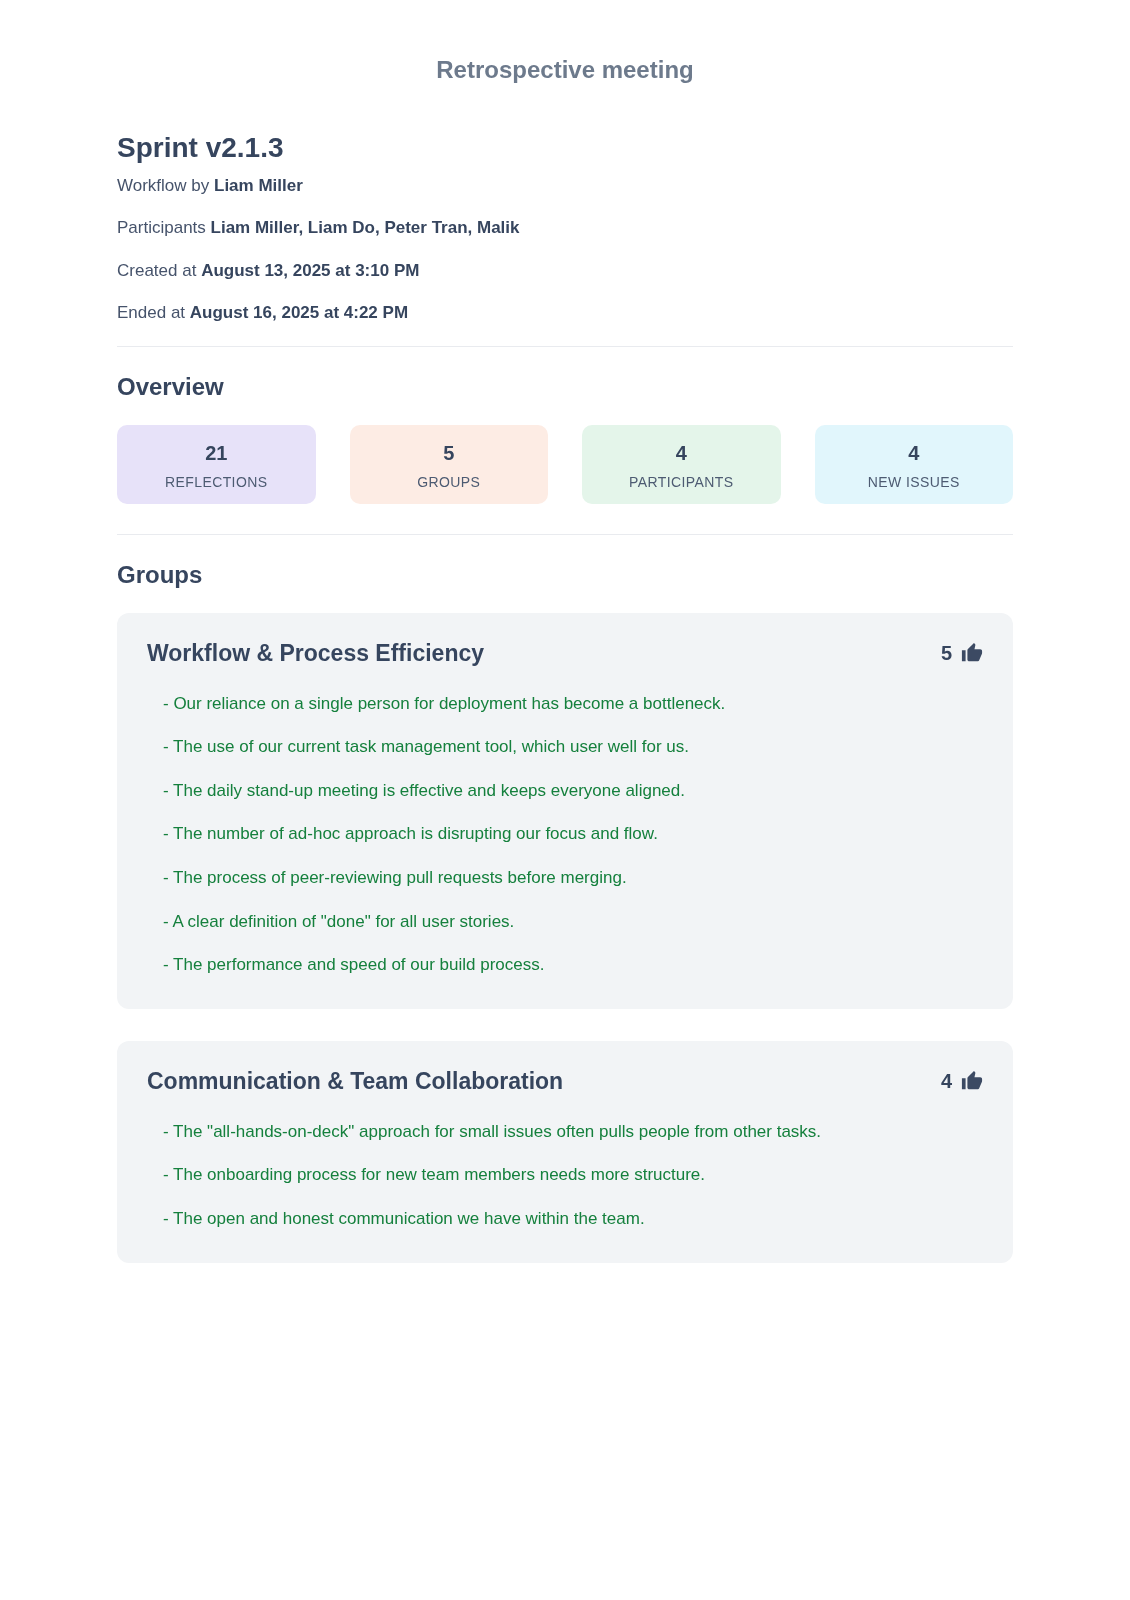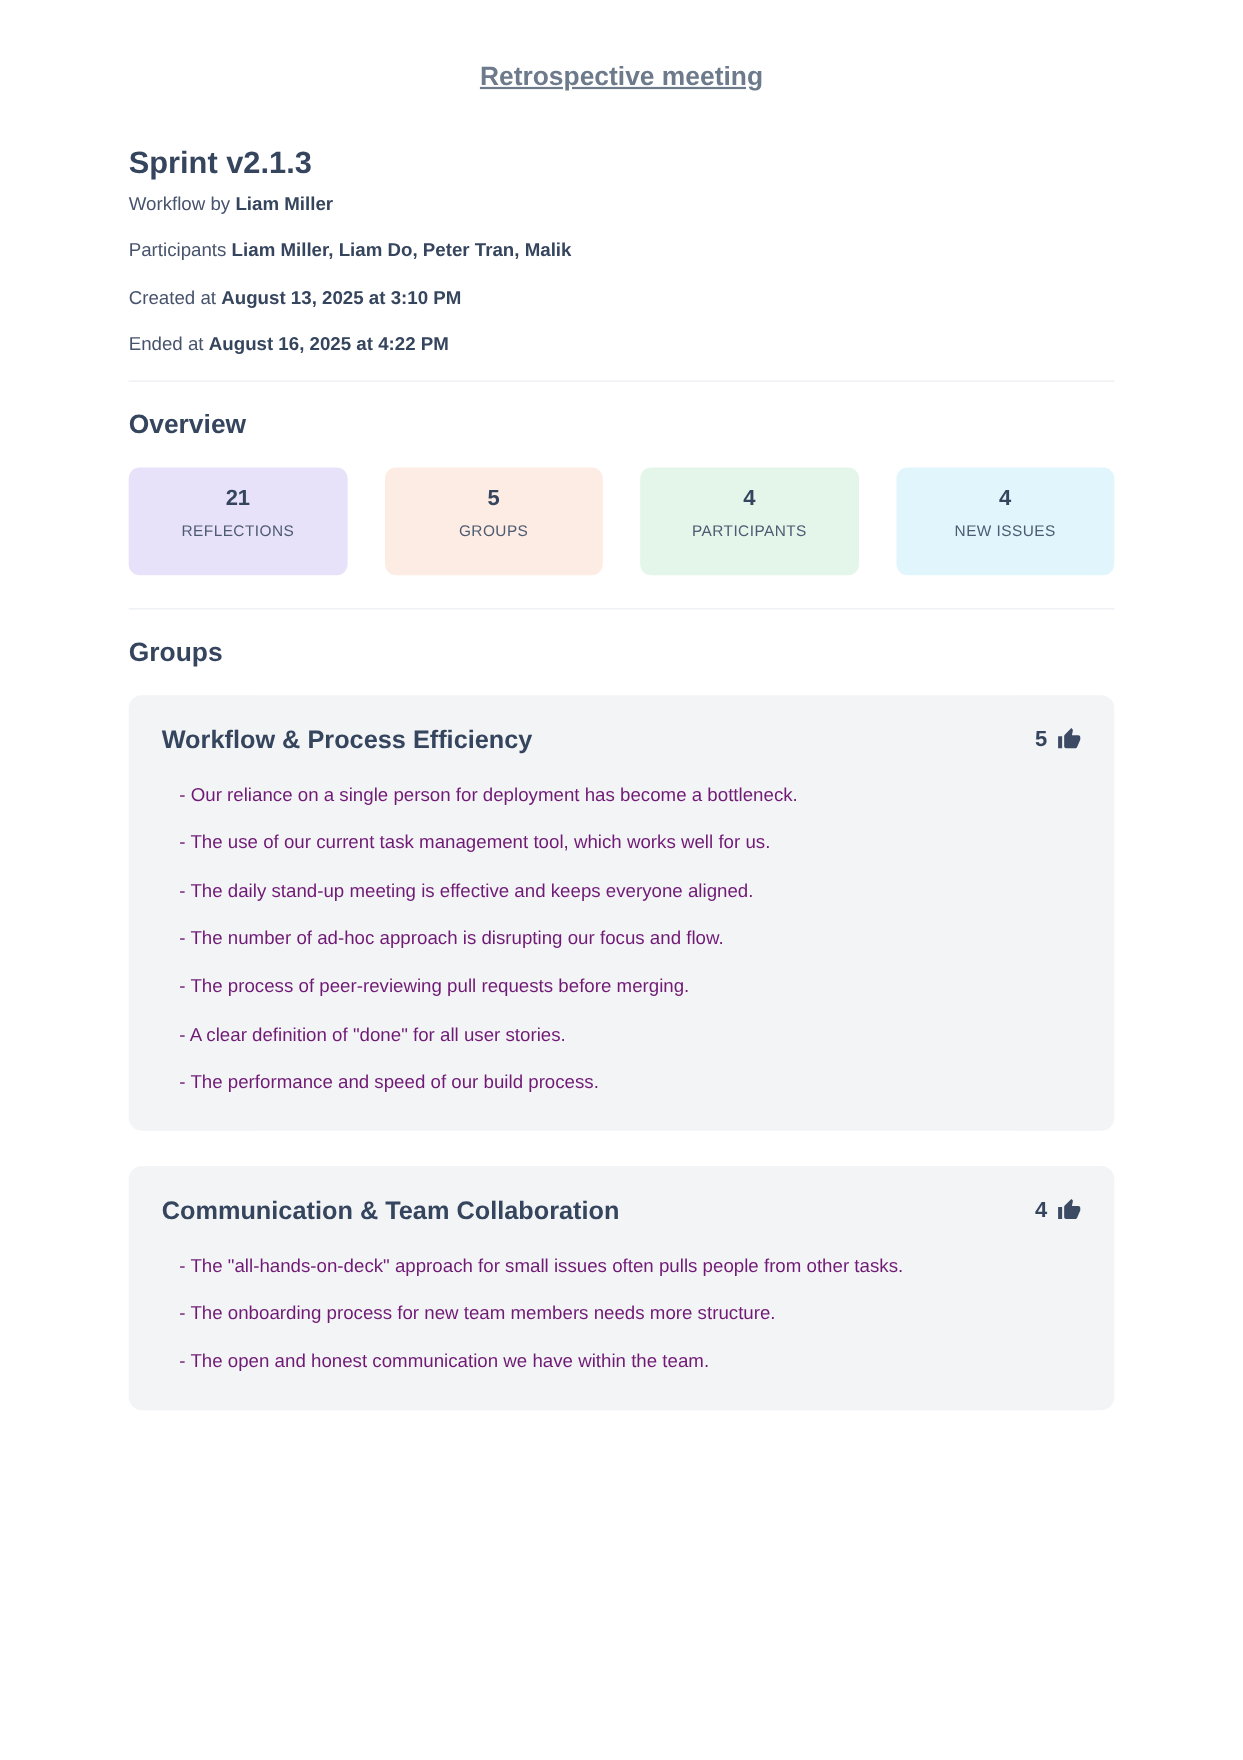--- a/index.html
+++ b/index.html
@@ -15,21 +15,20 @@
     width: 956px;
     margin: 0 auto;
     padding: 56px 30px 40px;
   }
   .page-title {
     font-size: 24px;
     font-weight: 600;
     color: #6d7a8c;
     text-align: center;
     margin: 0 0 48px;
-    text-decoration: underline;
   }
   .meeting-name {
     font-size: 28px;
     font-weight: 700;
     color: #36455e;
     margin: 0 0 12px;
   }
   .meta-line {
     font-size: 17px;
     line-height: 1.2;
@@ -53,21 +52,21 @@
   }
   .stats-row {
     display: flex;
     gap: 34px;
     margin: 0 0 30px;
   }
   .stat-card {
     flex: 1;
     border-radius: 10px;
     text-align: center;
-    padding: 17px 8px 33px;
+    padding: 17px 8px 14px;
   }
   .stat-value {
     font-size: 20px;
     font-weight: 700;
     color: #36455e;
     margin-bottom: 9px;
   }
   .stat-label {
     font-size: 14px;
     letter-spacing: 0.4px;
@@ -99,21 +98,21 @@
     color: #36455e;
   }
   .vote-badge svg { display: block; }
   .points {
     margin: 22px 0 0;
     padding: 0 10px 0 16px;
   }
   .point {
     font-size: 17px;
     line-height: 1.8;
-    color: #701a75;
+    color: #15803d;
     margin: 0 0 13px;
   }
   .point:last-child { margin-bottom: 4px; }
 </style>
 </head>
 <body>
 
 <div class="container">
 
   <div class="page-title">Retrospective meeting</div>
@@ -171,21 +170,21 @@
           <span>5</span>
           <span>
             <svg width="22" height="22" viewBox="0 0 24 24" fill="#3c4a63" xmlns="http://www.w3.org/2000/svg">
               <path d="M1 21h4V9H1v12zm22-11c0-1.1-.9-2-2-2h-6.31l.95-4.57.03-.32c0-.41-.17-.79-.44-1.06L14.17 1 7.58 7.59C7.22 7.95 7 8.45 7 9v10c0 1.1.9 2 2 2h9c.83 0 1.54-.5 1.84-1.22l3.02-7.05c.09-.23.14-.47.14-.73v-2z"></path>
             </svg>
           </span>
         </div>
       </div>
       <div class="points">
         <p class="point">- Our reliance on a single person for deployment has become a bottleneck.</p>
-        <p class="point">- The use of our current task management tool, which works well for us.</p>
+        <p class="point">- The use of our current task management tool, which user well for us.</p>
         <p class="point">- The daily stand-up meeting is effective and keeps everyone aligned.</p>
         <p class="point">- The number of ad-hoc approach is disrupting our focus and flow.</p>
         <p class="point">- The process of peer-reviewing pull requests before merging.</p>
         <p class="point">- A clear definition of "done" for all user stories.</p>
         <p class="point">- The performance and speed of our build process.</p>
       </div>
     </article>
 
     <article class="group-card">
       <div class="group-header">

